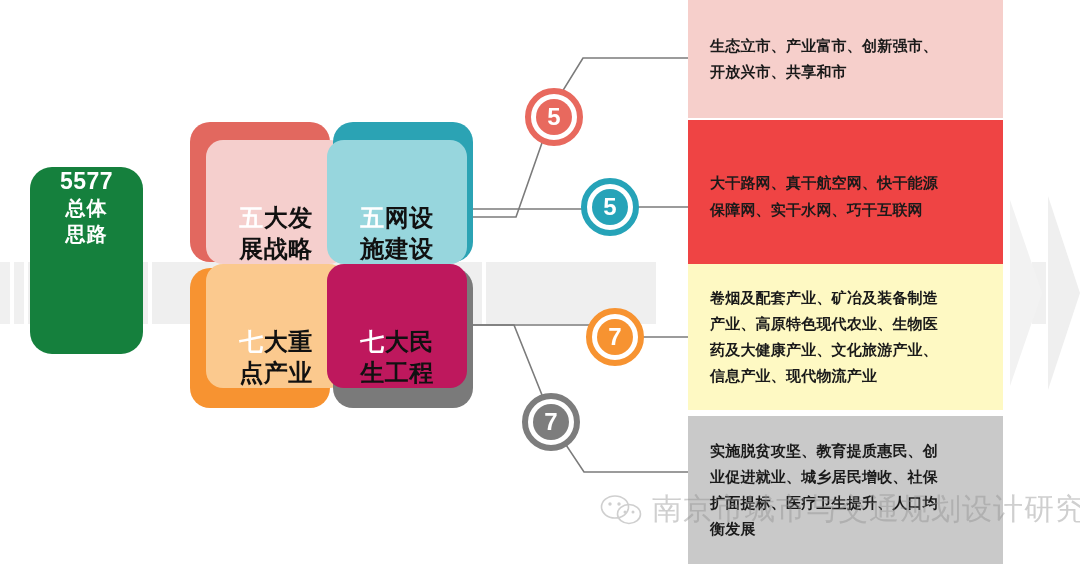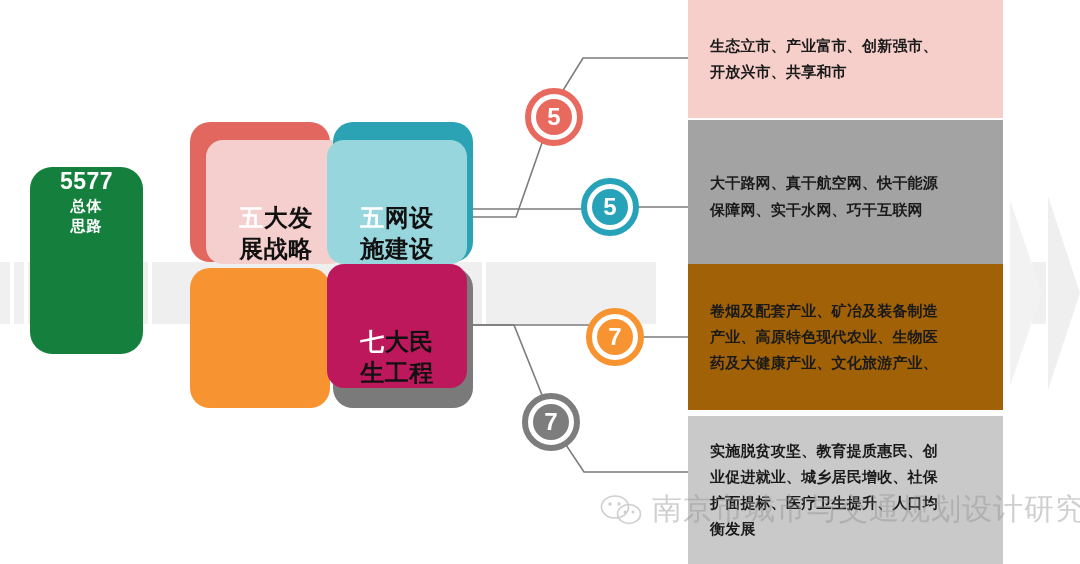--- a/index.html
+++ b/index.html
@@ -41,21 +41,21 @@
     align-items: center;
     color: #ffffff;
     font-weight: bold;
     line-height: 1.28;
   }
   .hub-num {
     font-size: 23px;
     letter-spacing: 0.5px;
   }
   .hub-l1, .hub-l2 {
-    font-size: 15px;
+    font-size: 20px;
     letter-spacing: 1px;
   }
 
   
   .card {
     position: absolute;
     z-index: 6;
   }
   .card .shadowbox {
     position: absolute;
@@ -172,22 +172,22 @@
   }
   .panel p {
     margin: 0;
     font-weight: bold;
     font-size: 15px;
     line-height: 1.75;
     color: #1a1a1a;
     letter-spacing: 0.2px;
   }
   #panel-strategy { top: 0px;   height: 118px; background: #f6cfcb; }
-  #panel-network  { top: 120px; height: 153px; background: #a3a3a3; justify-content: center; }
-  #panel-industry { top: 264px; height: 146px; background: #a16207; }
+  #panel-network  { top: 120px; height: 153px; background: #ef4444; justify-content: center; }
+  #panel-industry { top: 264px; height: 146px; background: #fef9c3; }
   #panel-welfare  { top: 416px; height: 148px; background: #c9c9c9; }
 
   
   .watermark {
     position: absolute;
     left: 600px;
     top: 489px;
     z-index: 9;
     display: flex;
     align-items: center;
@@ -251,20 +251,26 @@
     <div class="innerbox">
       <div class="cardtext">
         <div><span class="lead">五</span><span>网设</span></div>
         <div>施建设</div>
       </div>
     </div>
   </div>
 
   <div class="card" id="card-industry">
     <div class="shadowbox"></div>
+    <div class="innerbox">
+      <div class="cardtext">
+        <div><span class="lead">七</span><span>大重</span></div>
+        <div>点产业</div>
+      </div>
+    </div>
   </div>
 
   <div class="card" id="card-welfare">
     <div class="shadowbox"></div>
     <div class="innerbox">
       <div class="cardtext">
         <div><span class="lead">七</span><span>大民</span></div>
         <div>生工程</div>
       </div>
     </div>
@@ -298,20 +304,21 @@
 
   <div class="panel" id="panel-network">
     <p>大干路网、真干航空网、快干能源</p>
     <p>保障网、实干水网、巧干互联网</p>
   </div>
 
   <div class="panel" id="panel-industry">
     <p>卷烟及配套产业、矿冶及装备制造</p>
     <p>产业、高原特色现代农业、生物医</p>
     <p>药及大健康产业、文化旅游产业、</p>
+    <p>信息产业、现代物流产业</p>
   </div>
 
   <div class="panel" id="panel-welfare">
     <p>实施脱贫攻坚、教育提质惠民、创</p>
     <p>业促进就业、城乡居民增收、社保</p>
     <p>扩面提标、医疗卫生提升、人口均</p>
     <p>衡发展</p>
   </div>
 
   <div class="watermark">

